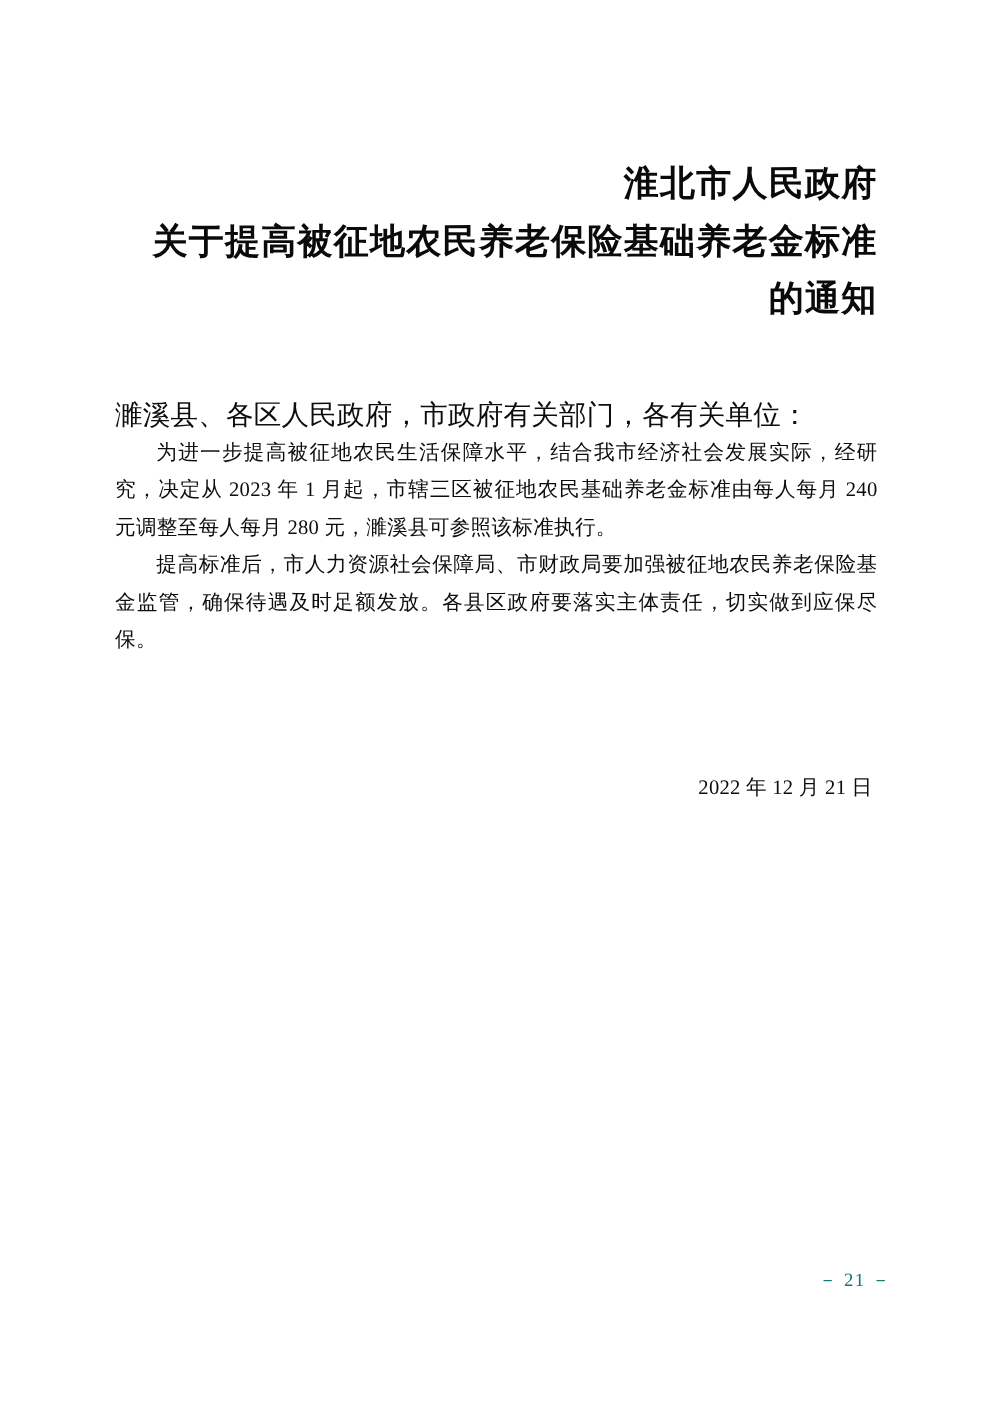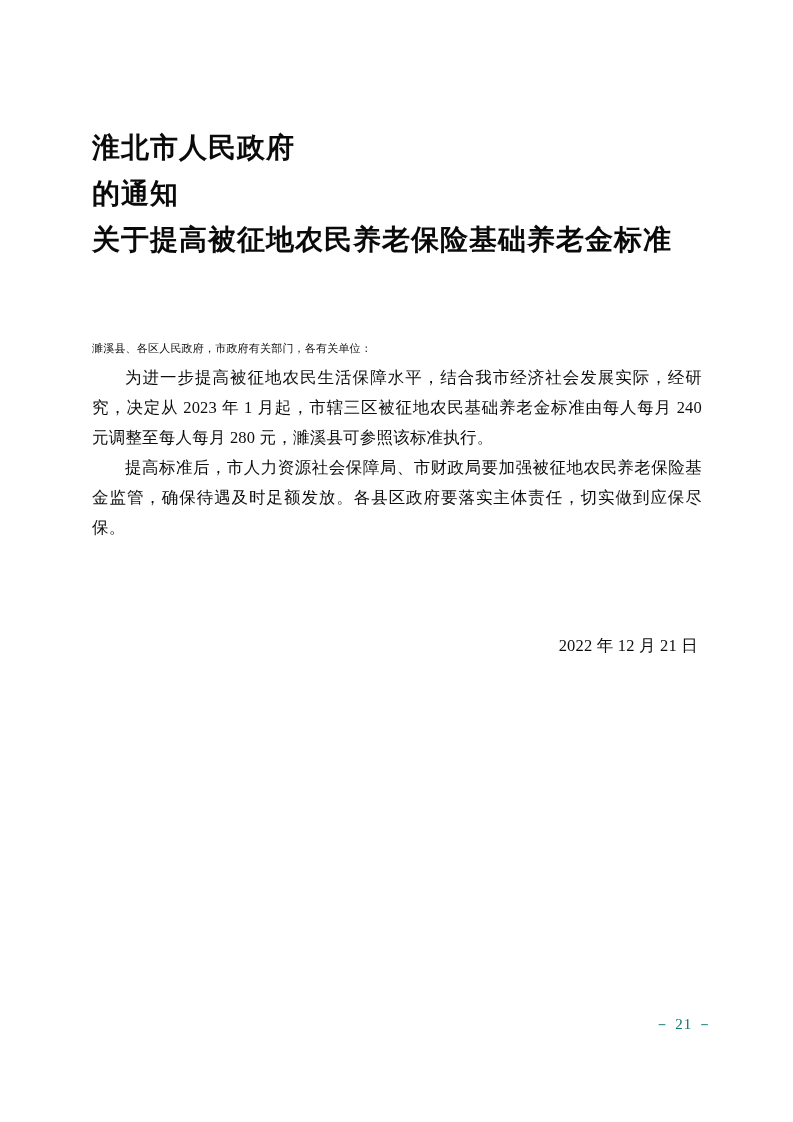--- a/index.html
+++ b/index.html
@@ -22,41 +22,41 @@
     padding: 0;
   }
   .doc-body {
     position: absolute;
     left: 92px;
     top: 0;
     width: 610px;
   }
   .title-block {
     margin-top: 125px;
-    text-align: left;
+    text-align: right;
   }
   .title-line {
     font-family: "Liberation Serif", "DejaVu Serif", serif;
     font-weight: bold;
     font-size: 28px;
     line-height: 46px;
     letter-spacing: 1px;
     color: #0a0a0a;
   }
   .doc-number {
     text-align: center;
     font-weight: bold;
     font-size: 20px;
     letter-spacing: 1px;
     margin-top: 24px;
     color: #0a0a0a;
   }
   .salutation {
-    margin-top: 70px;
-    font-size: 11px;
+    margin-top: 54px;
+    font-size: 22px;
     line-height: 30px;
     letter-spacing: 0.2px;
   }
   .para {
     font-size: 16.5px;
     line-height: 30px;
     text-indent: 2em;
     text-align: justify;
     letter-spacing: 0.2px;
     margin: 0;
@@ -81,22 +81,22 @@
   }
 </style>
 </head>
 <body>
 
 <div class="page">
   <div class="doc-body">
 
     <div class="title-block">
       <div class="title-line">淮北市人民政府</div>
+      <div class="title-line">关于提高被征地农民养老保险基础养老金标准</div>
       <div class="title-line">的通知</div>
-      <div class="title-line">关于提高被征地农民养老保险基础养老金标准</div>
     </div>
 
 
     <div class="salutation">濉溪县、各区人民政府，市政府有关部门，各有关单位：</div>
 
     <p class="para">为进一步提高被征地农民生活保障水平，结合我市经济社会发展实际，经研究，决定从 2023 年 1 月起，市辖三区被征地农民基础养老金标准由每人每月 240 元调整至每人每月 280 元，濉溪县可参照该标准执行。</p>
     <p class="para">提高标准后，市人力资源社会保障局、市财政局要加强被征地农民养老保险基金监管，确保待遇及时足额发放。各县区政府要落实主体责任，切实做到应保尽保。</p>
 
     <div class="date-line">2022 年 12 月 21 日</div>
   </div>

